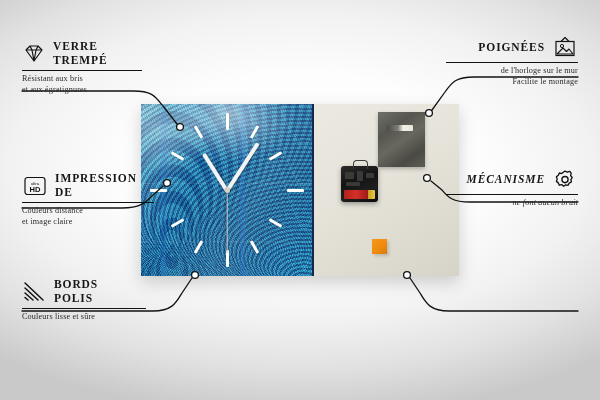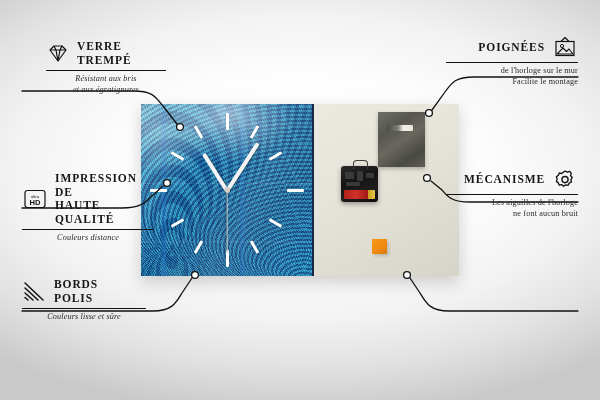--- a/index.html
+++ b/index.html
@@ -110,21 +110,21 @@
     font-family:"Liberation Serif", serif;
     font-weight:bold;font-size:11.5px;letter-spacing:.9px;color:#161616;
     line-height:13.5px;text-transform:uppercase;
   }
   .co-rule{height:1.4px;background:#121212;margin:3px 0 3px;}
   .co-sub{
     font-family:"Liberation Serif", serif;
     font-size:8.2px;line-height:10.2px;color:#2a2a2a;letter-spacing:.15px;
   }
   .left .co-title{text-align:left;}
-  .left .co-sub{text-align:center;font-style:italic;}
+  .left .co-sub{text-align:left;}
   .right .co-head{justify-content:flex-end;}
   .right .co-title{text-align:right;}
   .right .co-sub{text-align:right;}
   .ico{flex:0 0 auto;display:block;}
 
   svg.leaders{position:absolute;left:0;top:0;width:600px;height:400px;pointer-events:none;}
 </style>
 </head>
 <body>
 
@@ -192,21 +192,21 @@
       <circle cx="429" cy="113" r="3.4" fill="#ffffff"></circle>
 
       <path d="M578,202 L470,202 C452,202 448,197 442,190 L431,181"></path>
       <circle cx="427" cy="178" r="3.4" fill="#ffffff"></circle>
 
       <path d="M578,311 L449,311 C430,311 426,303 420,293 L410,278"></path>
       <circle cx="407" cy="275" r="3.4" fill="#ffffff"></circle>
     </g>
   </svg>
 
-  <div class="callout left" style="left:22px;top:40px;width:120px;margin-left:24px;">
+  <div class="callout left" style="left:22px;top:40px;width:120px;">
     <div class="co-head">
       <svg class="ico" width="24" height="20" viewBox="0 0 24 20">
         <g fill="none" stroke="#121212" stroke-width="1.2" stroke-linejoin="round">
           <path d="M4,6 L8,2 L16,2 L20,6 L12,17 Z"></path>
           <path d="M4,6 L20,6 M8,2 L10,6 L12,17 M16,2 L14,6 L12,17"></path>
         </g>
       </svg>
       <div>
         <div class="co-title">VERRE</div>
         <div class="co-title">TREMPÉ</div>
@@ -219,25 +219,25 @@
 
   <div class="callout left" style="left:22px;top:172px;width:132px;">
     <div class="co-head">
       <svg class="ico" width="26" height="22" viewBox="0 0 26 22">
         <rect x="3" y="2.5" width="20" height="17" rx="2.5" fill="none" stroke="#121212" stroke-width="1.2"></rect>
         <text x="13" y="9.6" font-family="Liberation Sans, sans-serif" font-size="4.4" text-anchor="middle" fill="#121212">ultra</text>
         <text x="13" y="16.8" font-family="Liberation Sans, sans-serif" font-size="7.6" font-weight="bold" text-anchor="middle" fill="#121212">HD</text>
       </svg>
       <div>
         <div class="co-title">IMPRESSION DE</div>
-        <div class="co-title">HAUTE QUALITÉ</div>
       </div>
     </div>
     <div class="co-rule"></div>
     <div class="co-sub">Couleurs distance</div>
+    <div class="co-sub">et image claire</div>
   </div>
 
   <div class="callout left" style="left:22px;top:278px;width:124px;">
     <div class="co-head">
       <svg class="ico" width="25" height="21" viewBox="0 0 25 21">
         <g stroke="#121212" stroke-width="1.5" stroke-linecap="round">
           <path d="M3,2 L21,19"></path>
             <path d="M3,7 L16,19"></path>
             <path d="M3,12 L11,19"></path>
             <path d="M3,16.5 L6,19"></path>
@@ -262,31 +262,30 @@
         <rect x="4" y="5.5" width="18" height="14" fill="none" stroke="#121212" stroke-width="1.2"></rect>
         <circle cx="10" cy="10" r="1.6" fill="none" stroke="#121212" stroke-width="1"></circle>
         <path d="M5,18 L11,12 L14.5,15.5 L17,13 L21,18 Z" fill="none" stroke="#121212" stroke-width="1.1" stroke-linejoin="round"></path>
       </svg>
     </div>
     <div class="co-rule"></div>
     <div class="co-sub">de l'horloge sur le mur</div>
     <div class="co-sub">Facilite le montage</div>
   </div>
 
-  <div class="callout right" style="left:446px;top:168px;width:132px;">
+  <div class="callout right" style="left:446px;top:168px;width:132px;font-style:italic;">
     <div class="co-head">
       <div>
         <div class="co-title">MÉCANISME</div>
       </div>
       <svg class="ico" width="26" height="23" viewBox="0 0 26 23">
         <g fill="none" stroke="#121212" stroke-width="1.35" stroke-linejoin="round">
           <path d="M13,3.2 l2.4,1.0 2.3,-0.9 1.5,1.9 -0.6,2.4 1.6,1.9 -1.3,2.1 0.5,2.4 -2.2,1.1 -1.1,2.2 -2.4,-0.4 -2.1,1.3 -1.9,-1.6 -2.4,0.6 -1.0,-2.3 -1.9,-1.5 0.8,-2.3 -0.8,-2.3 1.9,-1.5 1.0,-2.3 2.4,0.6 1.9,-1.6 z"></path>
           <circle cx="13" cy="11.6" r="3.1"></circle>
         </g>
       </svg>
     </div>
     <div class="co-rule"></div>
-    <div class="co-sub">Les aiguilles de l'horloge</div>
     <div class="co-sub">ne font aucun bruit</div>
   </div>
 
 
 </div>
 
 </body></html>

